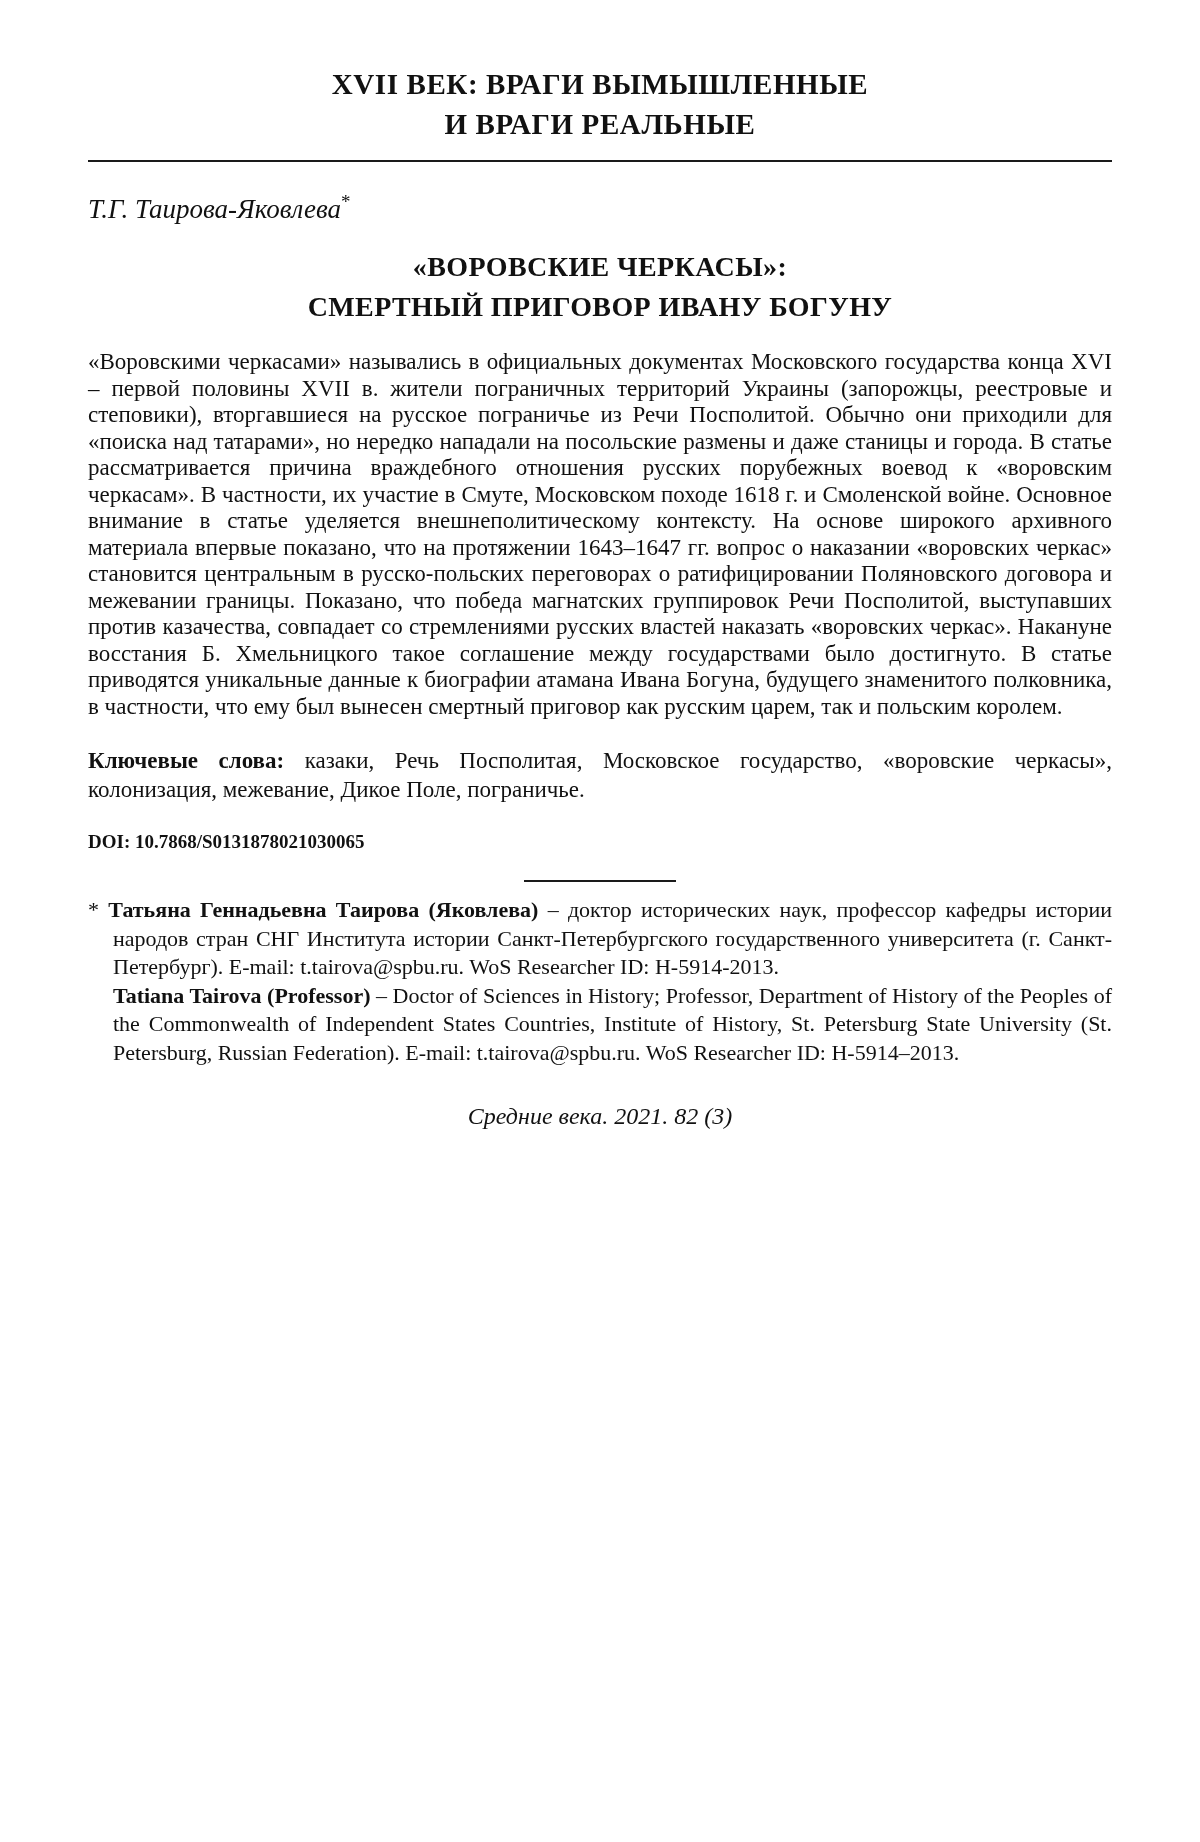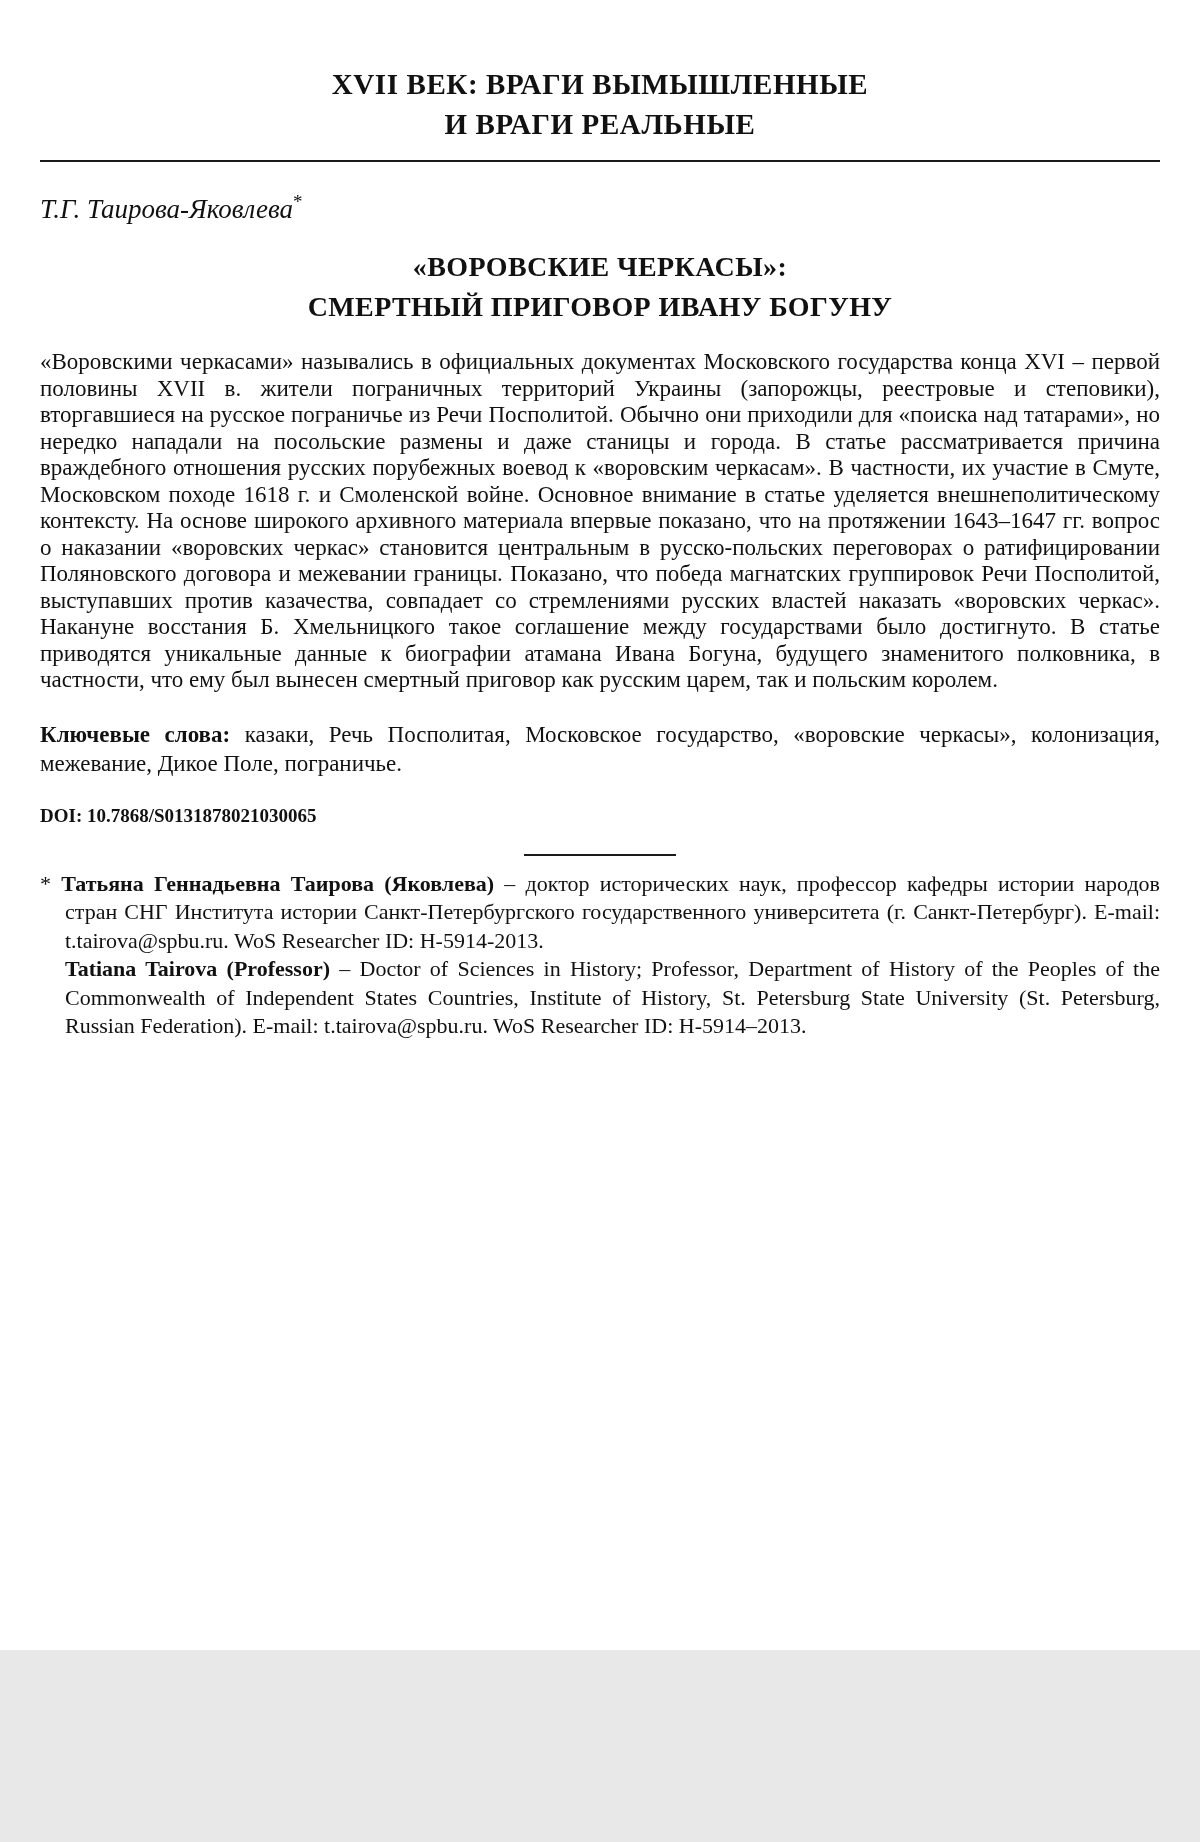--- a/index.html
+++ b/index.html
@@ -3,27 +3,27 @@
 <meta charset="utf-8">
 <style>
   html, body {
     margin: 0;
     padding: 0;
     background: #e8e8e8;
   }
   .page {
     position: relative;
     width: 1200px;
-    height: 1650px;
+    height: 1842px;
     margin: 0 auto;
     background: #ffffff;
     color: #111111;
     font-family: "Liberation Serif", "DejaVu Serif", serif;
     box-sizing: border-box;
-    padding: 0 40px;
+    padding: 0 88px;
     overflow: hidden;
   }
   
   .running-head {
     padding-top: 64px;
     text-align: center;
     font-weight: bold;
     font-size: 29px;
     line-height: 40px;
     letter-spacing: 0.6px;
@@ -151,14 +151,15 @@
       <span>*</span>
       <strong>Татьяна Геннадьевна Таирова (Яковлева)</strong>
       <span>– доктор исторических наук, профессор кафедры истории народов стран СНГ Института истории Санкт-Петербургского государственного университета (г. Санкт-Петербург). E-mail: t.tairova@spbu.ru. WoS Researcher ID: H-5914-2013.</span>
     </p>
     <p class="fn-para">
       <strong>Tatiana Tairova (Professor)</strong>
       <span>– Doctor of Sciences in History; Professor, Department of History of the Peoples of the Commonwealth of Independent States Countries, Institute of History, St. Petersburg State University (St. Petersburg, Russian Federation). E-mail: t.tairova@spbu.ru. WoS Researcher ID: H-5914–2013.</span>
     </p>
   </div>
 
+  <div class="journal-footer">Средние века. 2021. 82 (3)</div>
 
 </div>
 
 </body></html>

